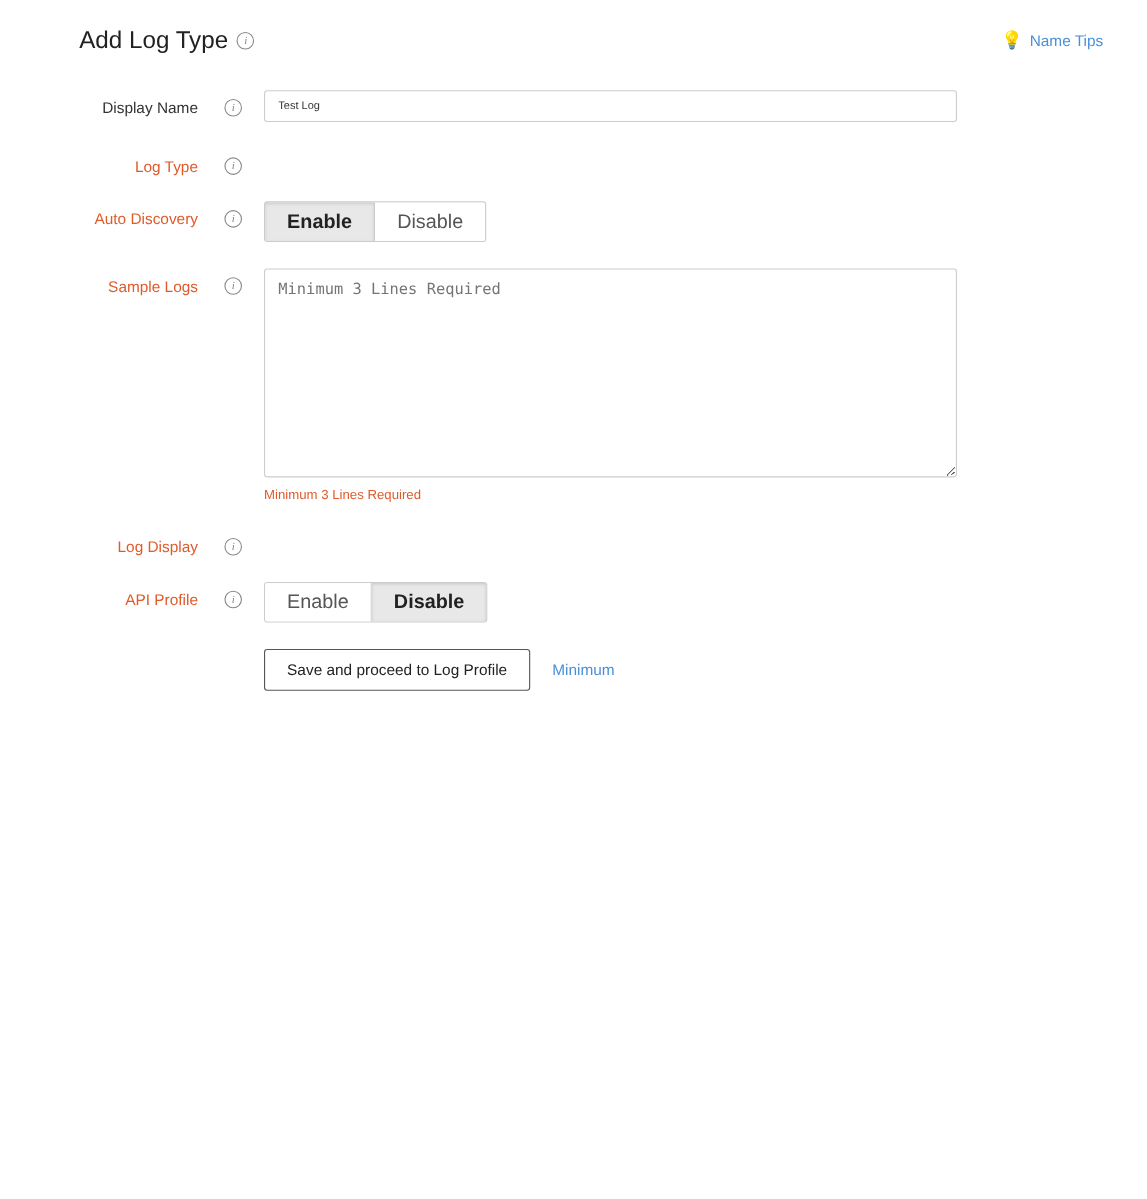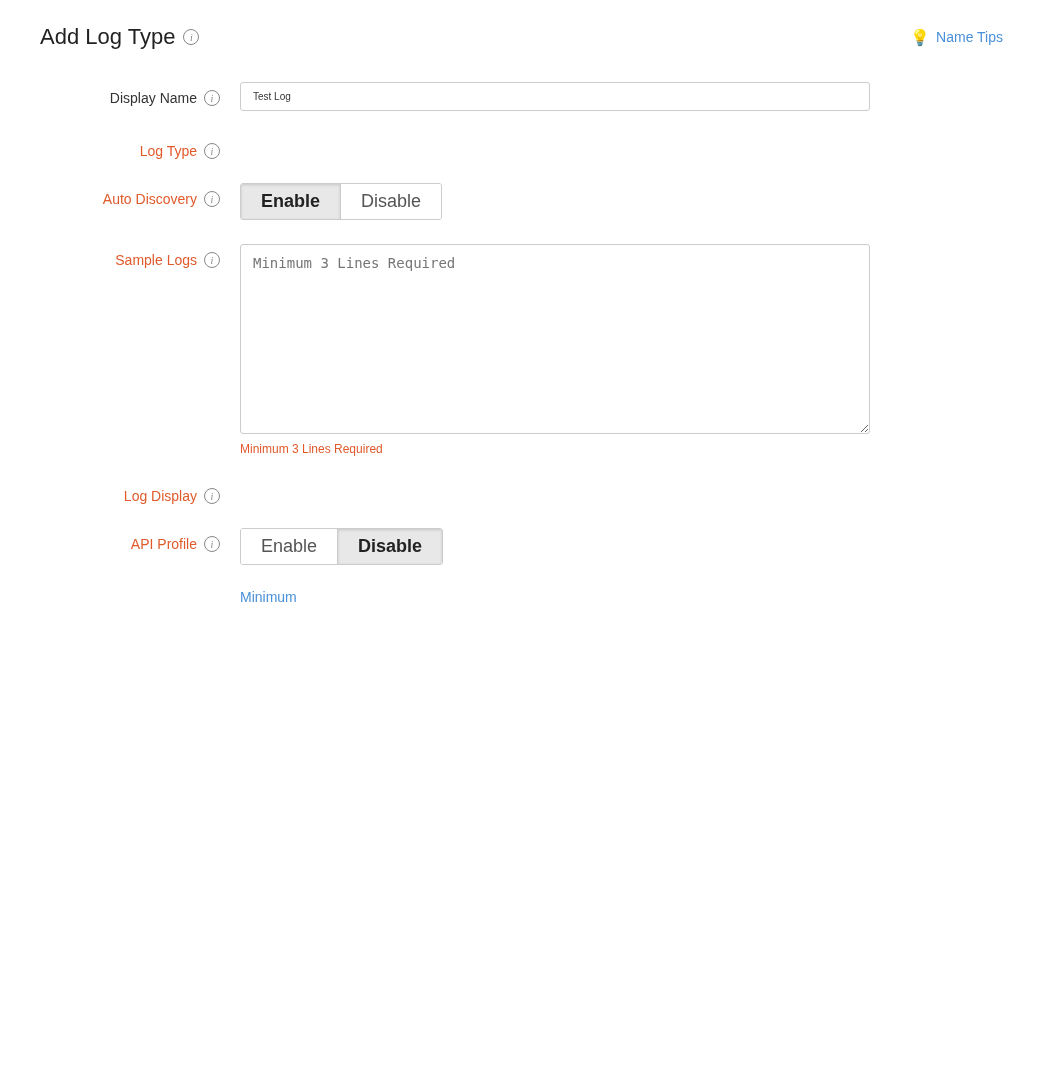--- a/index.html
+++ b/index.html
@@ -18,20 +18,21 @@
 
     .page-container {
       padding: 24px 40px;
     }
 
     .page-header {
       display: flex;
       justify-content: space-between;
       align-items: center;
       margin-bottom: 32px;
+      margin-left: 32px;
     }
 
     .page-title {
       font-size: 22px;
       font-weight: 400;
       color: #222;
       display: flex;
       align-items: center;
       gap: 8px;
     }
@@ -79,21 +80,21 @@
     .form-label {
       width: 200px;
       min-width: 200px;
       padding-top: 8px;
       text-align: right;
       padding-right: 20px;
       font-size: 14px;
       display: flex;
       align-items: flex-start;
       justify-content: flex-end;
-      gap: 7px;
+      gap: 24px;
       color: #333;
     }
 
     .form-label.required {
       color: #e05a2b;
     }
 
     .form-field {
       flex: 1;
     }
@@ -256,17 +257,18 @@
       </div>
       <div class="form-field">
         <div class="toggle-group">
           <button class="toggle-btn">Enable</button>
           <button class="toggle-btn active">Disable</button>
         </div>
       </div>
     </div>
 
     <div class="action-row">
+      <button class="btn-primary">Save and proceed to Log Profile</button>
       <button class="btn-cancel">Minimum</button>
     </div>
 
   </div>
 </div>
 
 </body></html>

